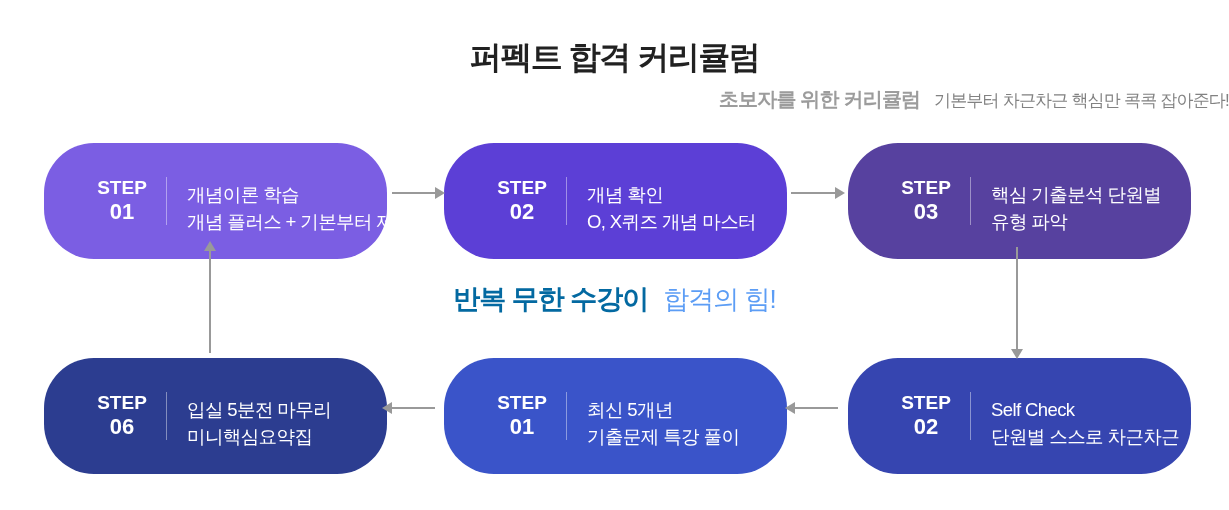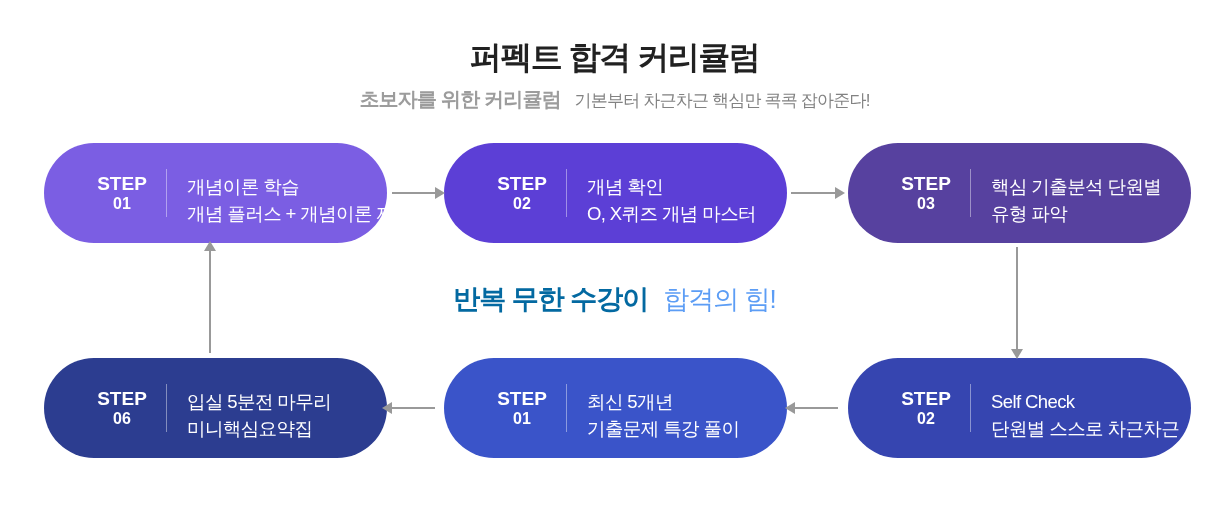--- a/index.html
+++ b/index.html
@@ -25,59 +25,59 @@
     font-weight: 800;
     color: #212121;
     letter-spacing: -1.5px;
   }
 
   .subtitle {
     position: absolute;
     top: 86px;
     left: 0;
     width: 100%;
-    text-align: center;
+    text-align: right;
     letter-spacing: -0.8px;
   }
   .sub-strong {
     font-size: 20px;
     font-weight: 700;
     color: #9c9c9c;
     margin-right: 10px;
   }
   .sub-rest {
     font-size: 17px;
     font-weight: 400;
     color: #828282;
   }
 
   .pill {
     position: absolute;
     width: 343px;
-    height: 100px;
+    height: 116px;
     border-radius: 50px;
     display: flex;
     align-items: center;
     padding-left: 52px;
     color: #ffffff;
   }
   .pos1 { left: 44px;  top: 143px; }
   .pos2 { left: 444px; top: 143px; }
   .pos3 { left: 848px; top: 143px; }
   .pos4 { left: 848px; top: 358px; }
   .pos5 { left: 444px; top: 358px; }
   .pos6 { left: 44px;  top: 358px; }
 
   .step-block {
     text-align: center;
     min-width: 52px;
     line-height: 1.15;
   }
   .step-word { font-size: 19px; font-weight: 700; letter-spacing: 0; }
-  .step-num  { font-size: 16px; font-weight: 700; }
+  .step-num  { font-size: 22px; font-weight: 700; }
 
   .divider {
     width: 1px;
     height: 48px;
     background: rgba(255,255,255,0.42);
     margin: 0 20px 0 18px;
     flex-shrink: 0;
   }
 
   .desc {
@@ -143,21 +143,21 @@
   </p>
 
   <div class="pill pos1" style="background: rgb(123, 94, 227);">
     <div class="step-block">
       <div class="step-word">STEP</div>
       <div class="step-num">01</div>
     </div>
     <div class="divider"></div>
     <div class="desc">
       <div>개념이론 학습</div>
-      <div>개념 플러스 + 개념이론 제공</div>
+      <div>개념 플러스 + 기본부터 제공</div>
     </div>
   </div>
 
   <div class="pill pos2" style="background: rgb(92, 63, 214);">
     <div class="step-block">
       <div class="step-word">STEP</div>
       <div class="step-num">02</div>
     </div>
     <div class="divider"></div>
     <div class="desc">

